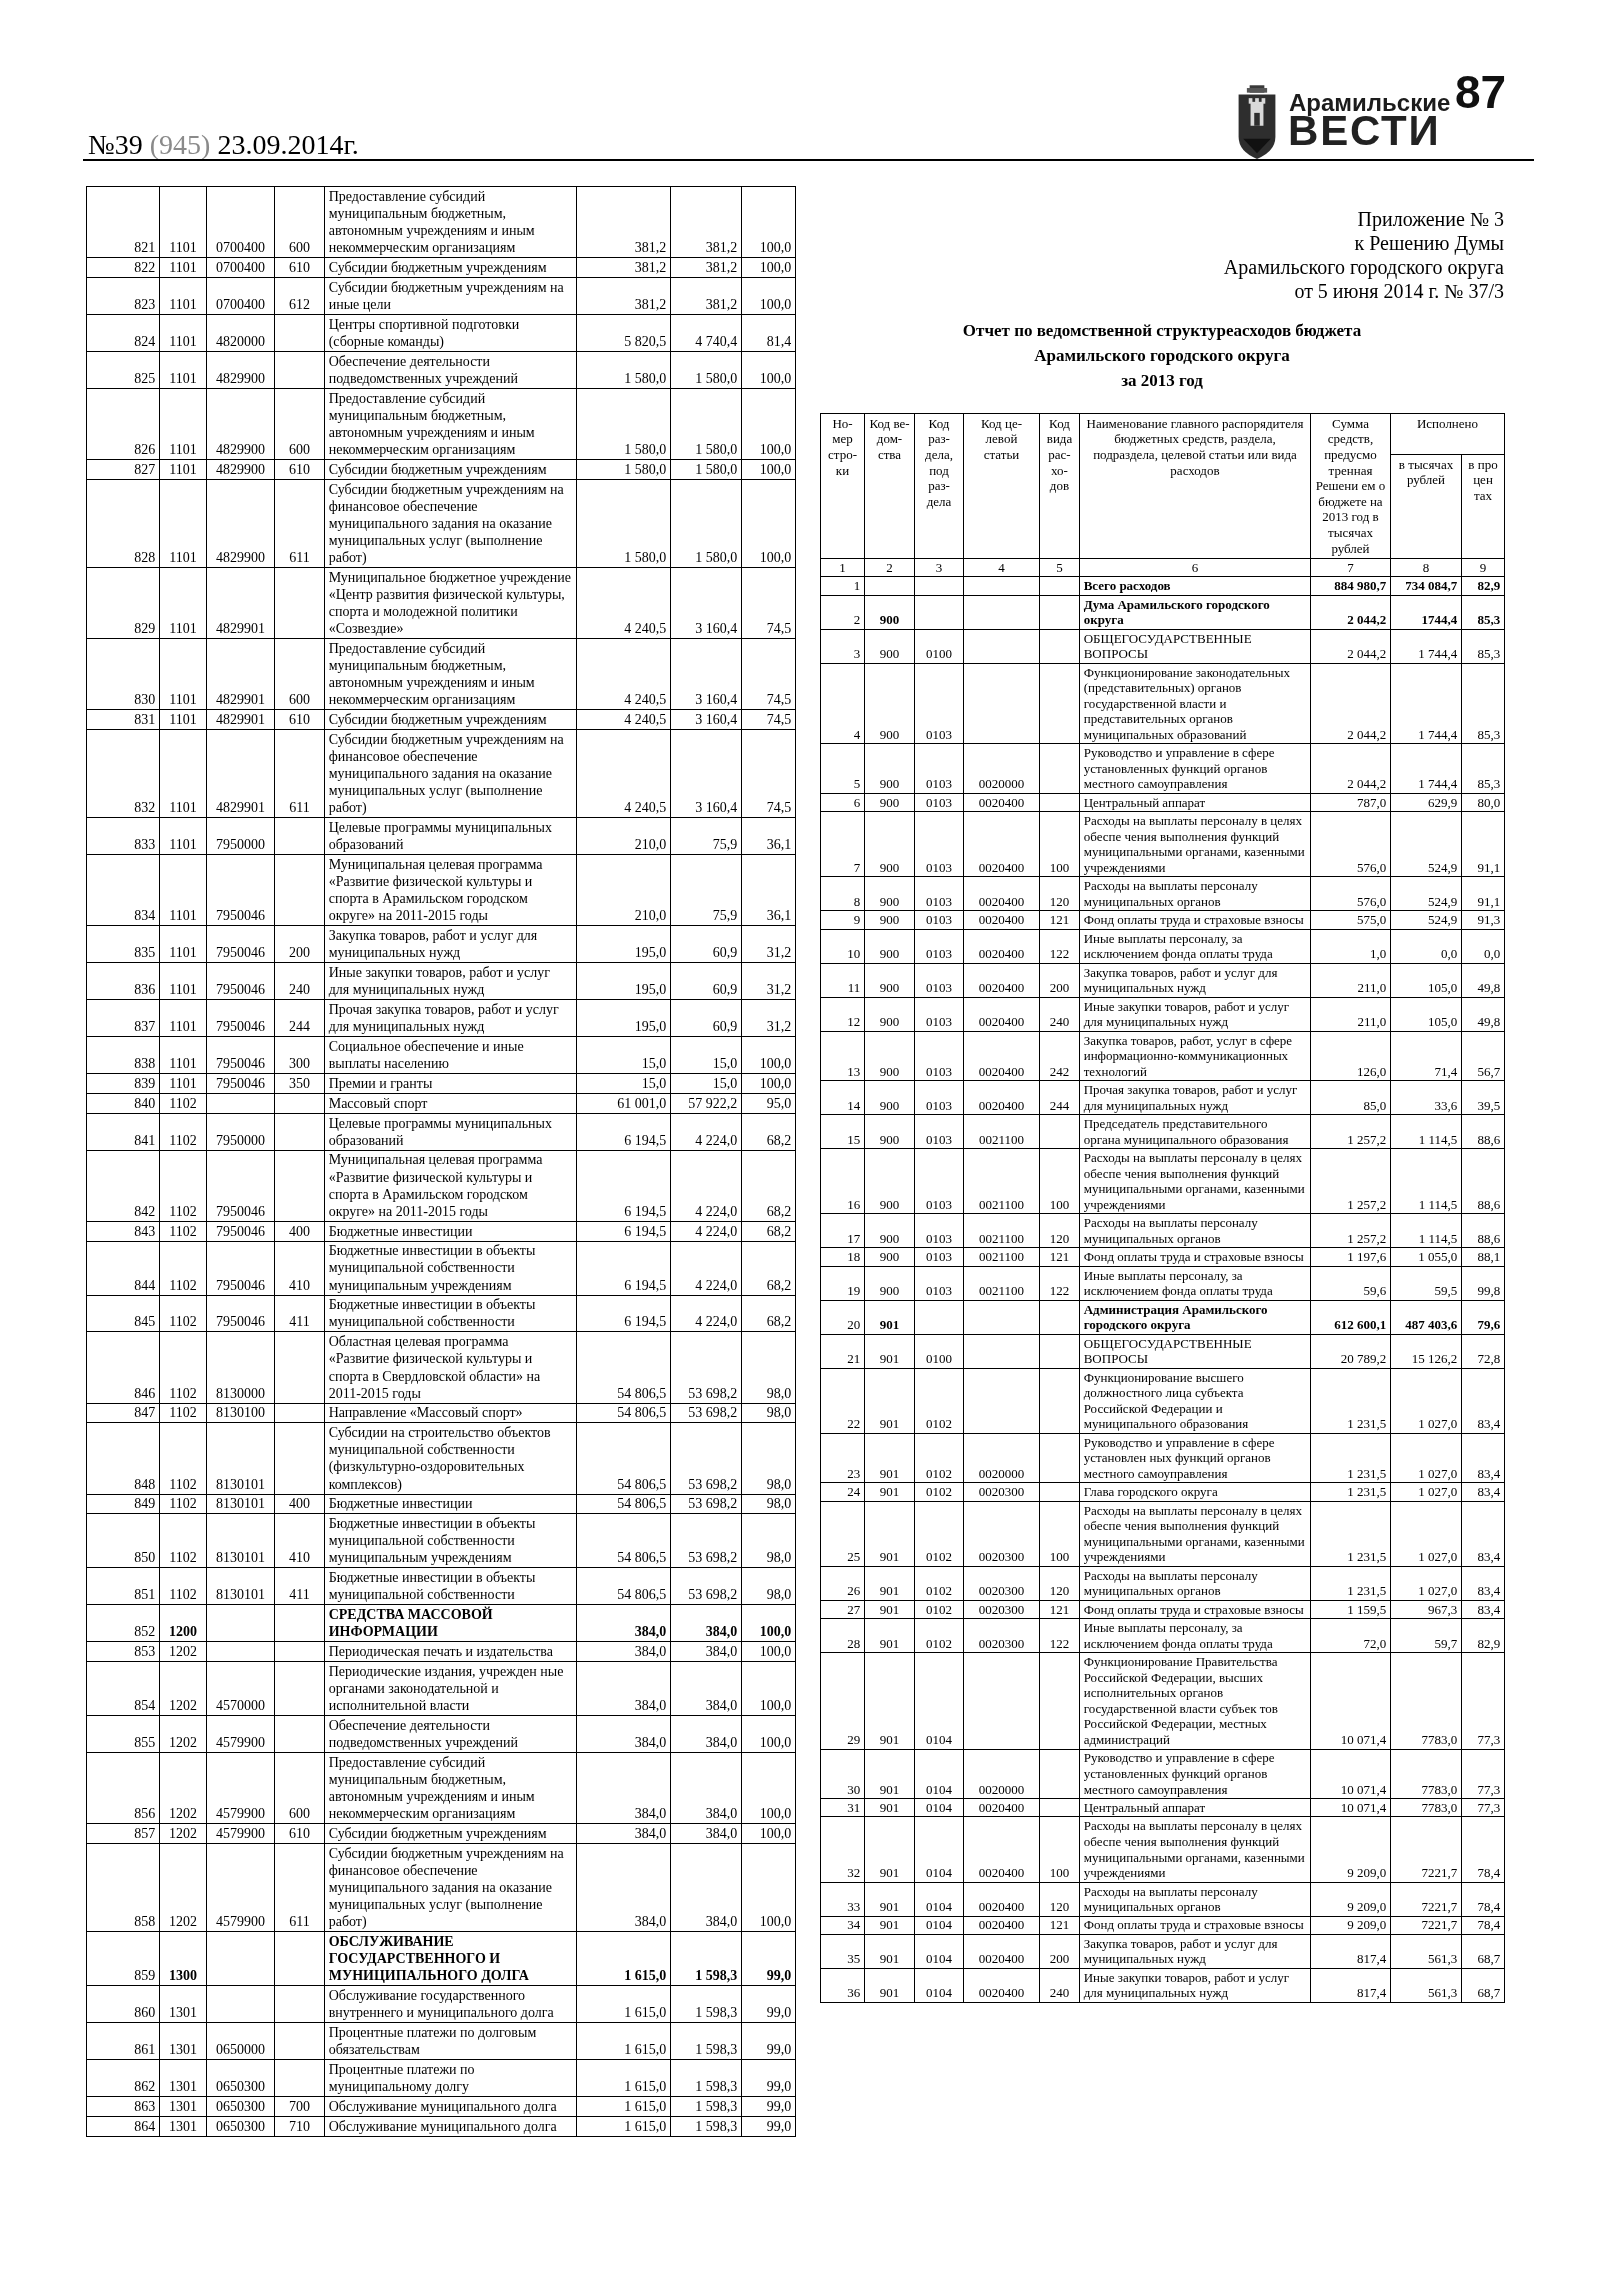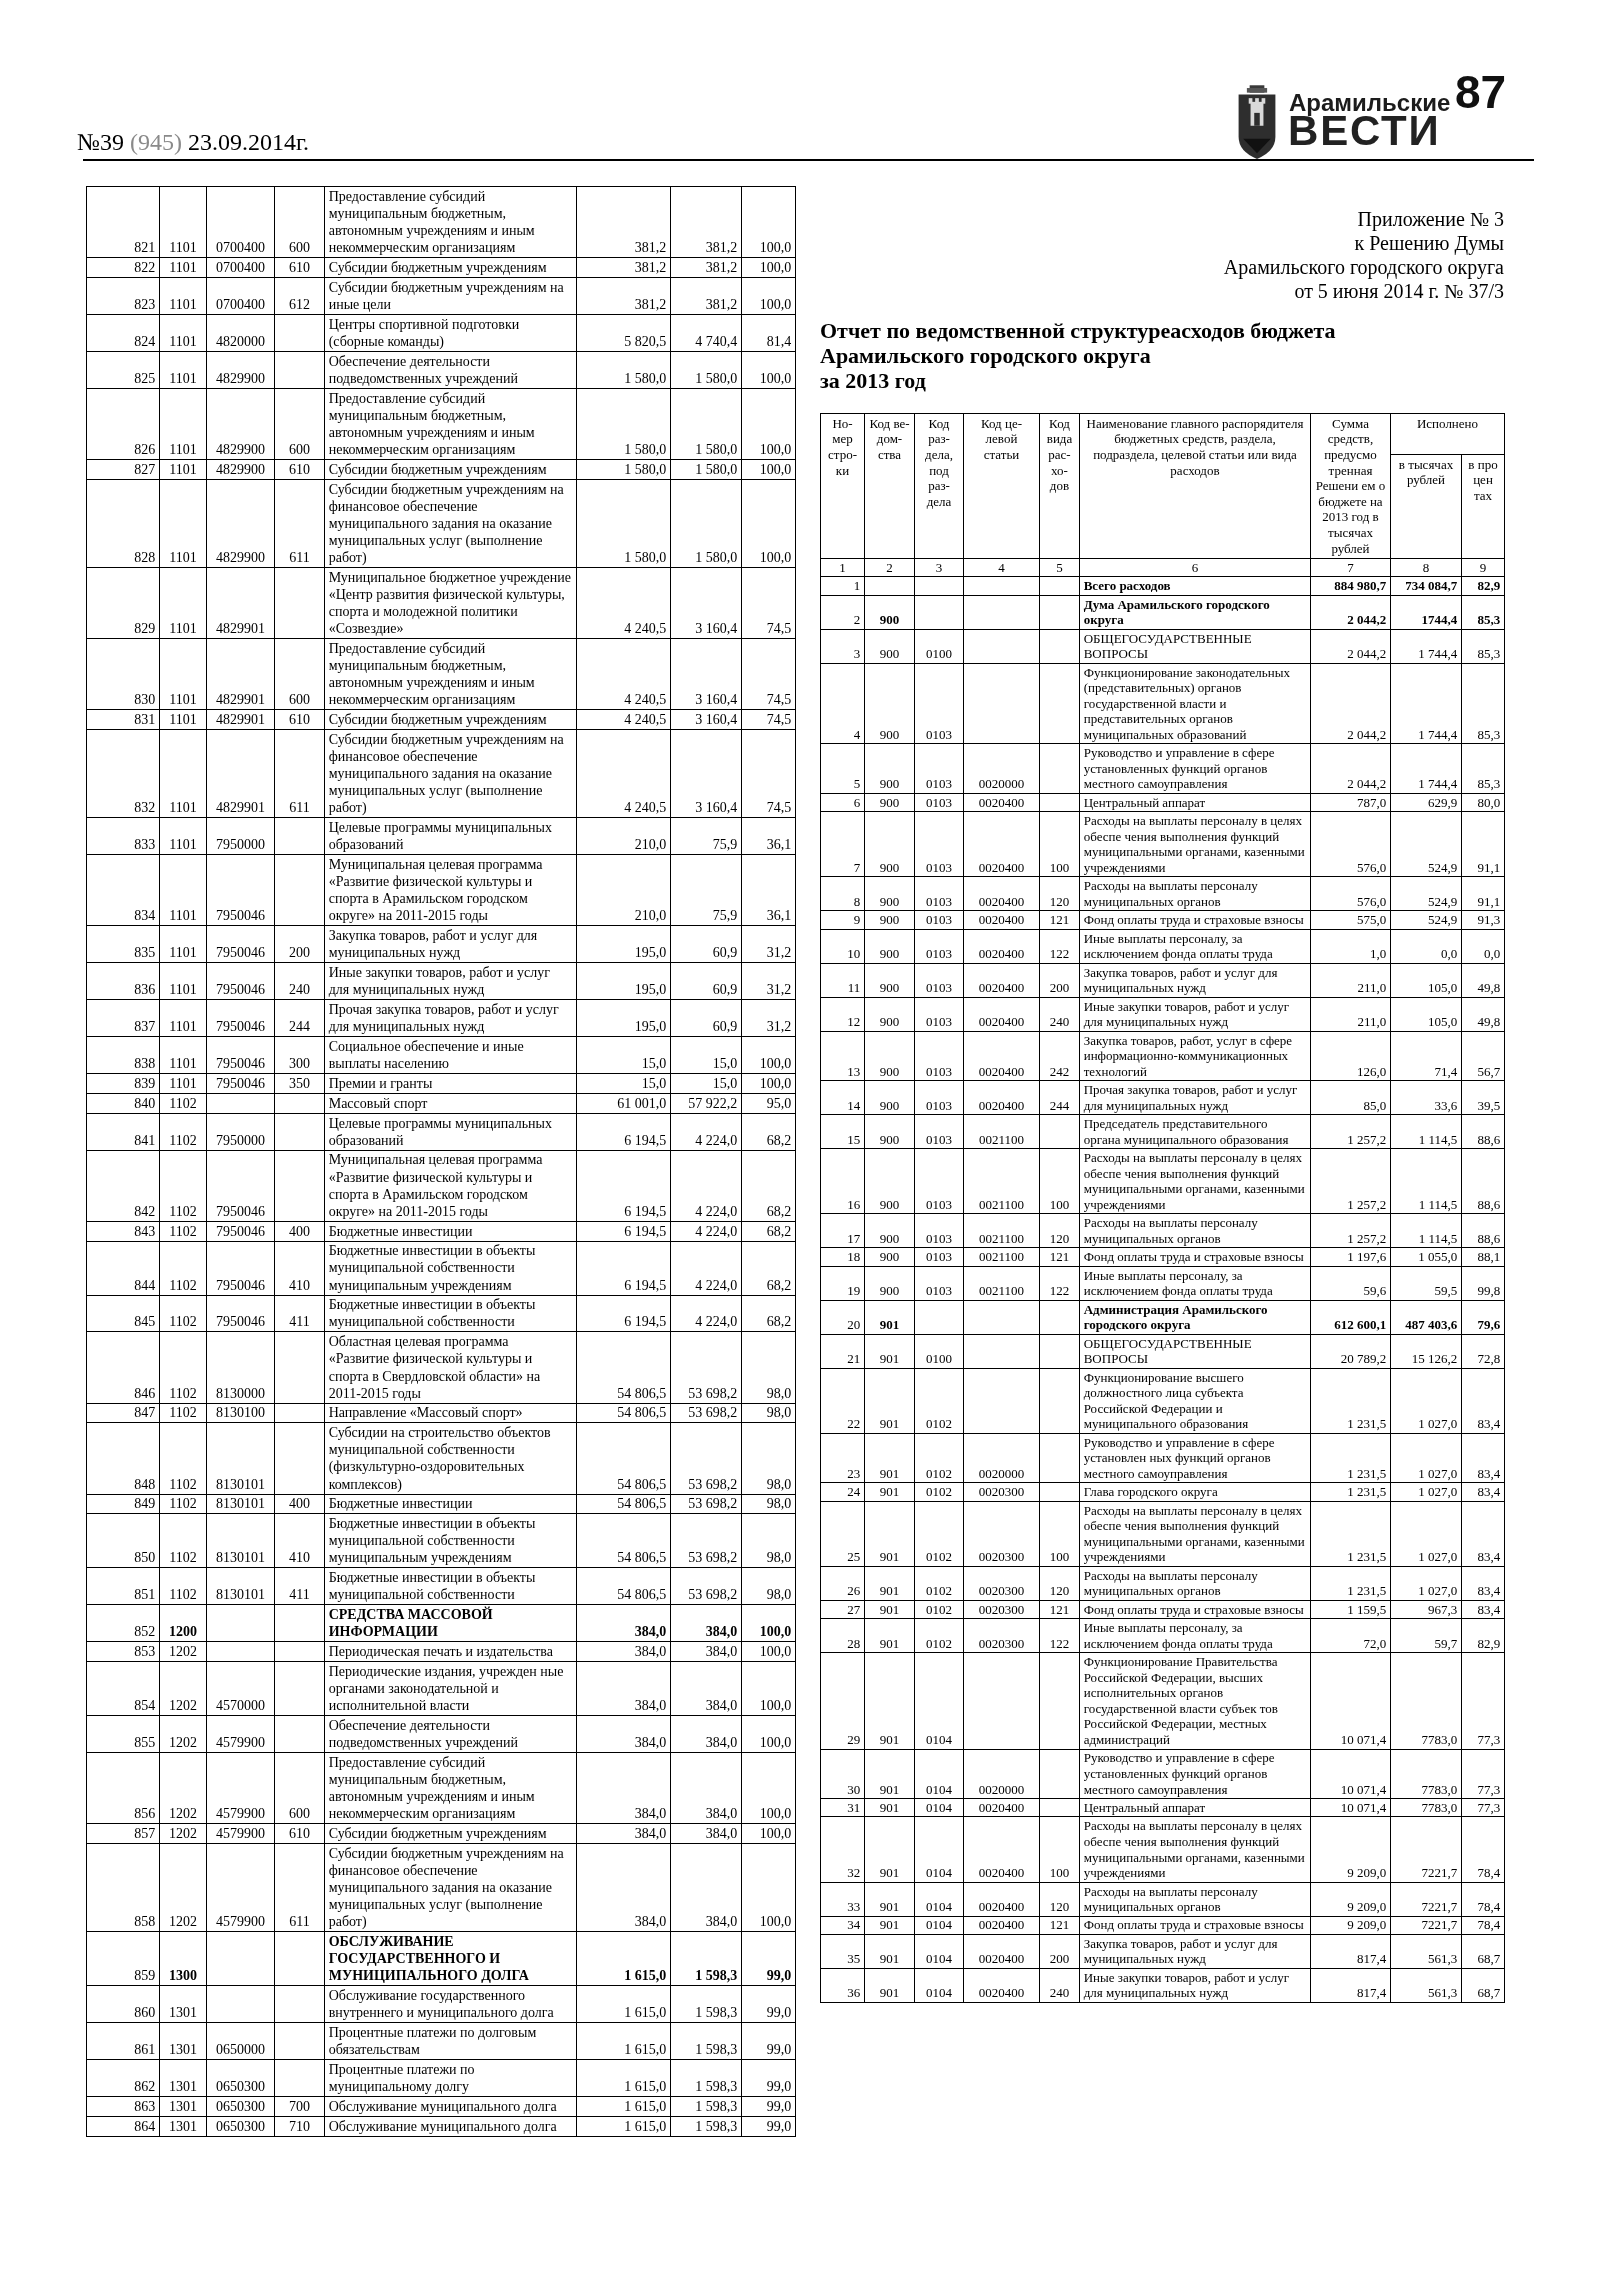--- a/index.html
+++ b/index.html
@@ -1,19 +1,19 @@
 <!DOCTYPE html>
 <html lang="ru" style="font-size:14.8px"><head>
 <meta charset="utf-8">
 <style>
   html,body{margin:0;padding:0;background:#9a9a9a;}
   #page{position:relative;width:1619px;height:2290px;background:#ffffff;overflow:hidden;
         font-family:"Liberation Serif","DejaVu Serif",serif;color:#000;}
   
-  #issue-line{position:absolute;left:77px;top:129px;font-size:24px;white-space:nowrap;}
+  #issue-line{position:absolute;left:88px;top:129px;font-size:28px;white-space:nowrap;}
   #issue-line .gray{color:#8a8a8a;}
   #special-title{position:absolute;left:369px;top:118px;width:868px;text-align:center;
         font-size:33px;font-style:italic;font-weight:bold;letter-spacing:3.7px;word-spacing:13px;}
   #masthead-rule{position:absolute;left:83px;top:159px;width:1451px;height:1.8px;background:#000;}
   #brand{position:absolute;left:1234px;top:83px;height:79px;}
   #brand .emblem{position:absolute;left:0;top:1.8px;}
   #brand .line1{position:absolute;left:55px;top:5.5px;font-family:"Liberation Sans",sans-serif;
         font-weight:bold;font-size:24px;color:#1c1c1c;white-space:nowrap;}
   #brand .line2{position:absolute;left:54px;top:24px;font-family:"Liberation Sans",sans-serif;
         font-weight:900;font-size:42px;letter-spacing:1.8px;color:#222;white-space:nowrap;}
@@ -28,22 +28,22 @@
   .c-val{text-align:right;white-space:nowrap;}
   .c-name{text-align:left;}
   tr.b td{font-weight:bold;}
   tr.b td.c-num{font-weight:normal;}
   #left-table{position:absolute;left:86px;top:186px;width:709px;font-size:14px;line-height:1.22;}
   #right-table{position:absolute;left:820px;top:413px;width:684px;font-size:13px;line-height:1.2;}
   #right-table .colnum td{text-align:center;vertical-align:middle;padding:0.9px 1.8px;}
   
   #appendix{position:absolute;left:923px;top:207px;width:581px;text-align:right;
         font-size:20px;line-height:24px;}
-  #report-title{position:absolute;left:820px;top:318px;width:684px;text-align:left;
-        font-weight:bold;font-size:22px;line-height:25px;}
+  #report-title{position:absolute;left:820px;top:318px;width:684px;text-align:center;
+        font-weight:bold;font-size:17px;line-height:25px;}
 </style>
 </head>
 <body>
 
 <div id="page">
 
   <div id="issue-line">
     <span>№39</span>
     <span class="gray">(945)</span>
     <span>23.09.2014г.</span>

